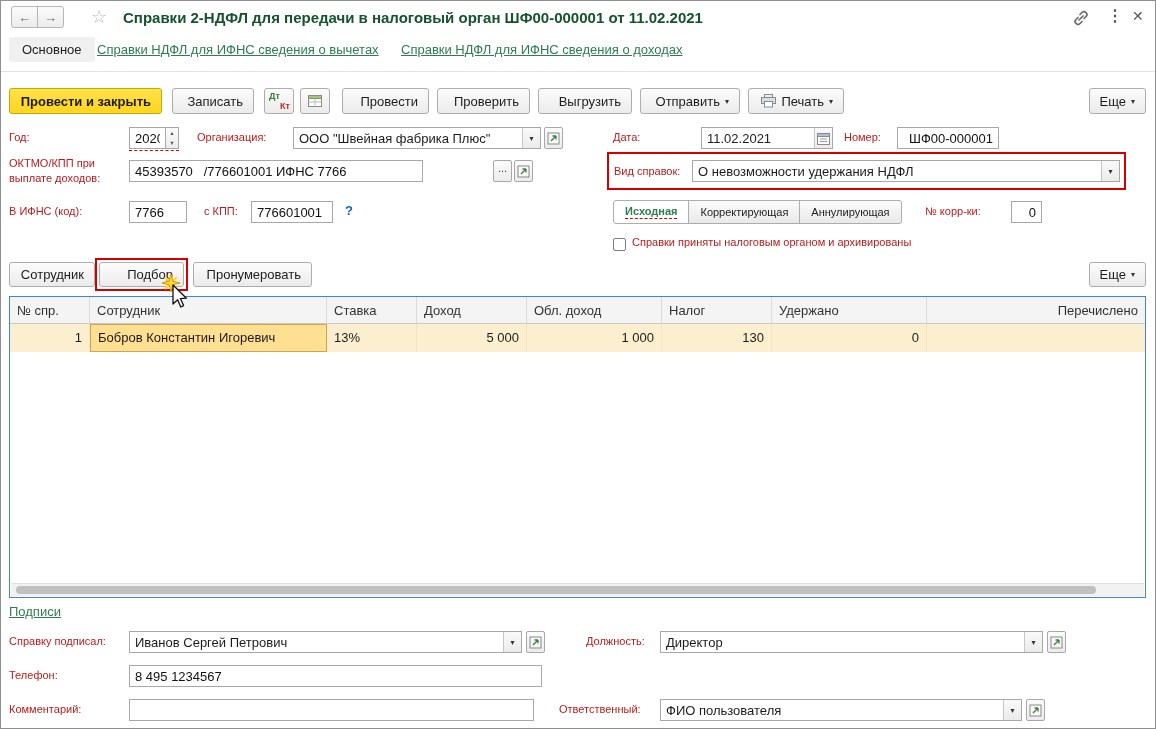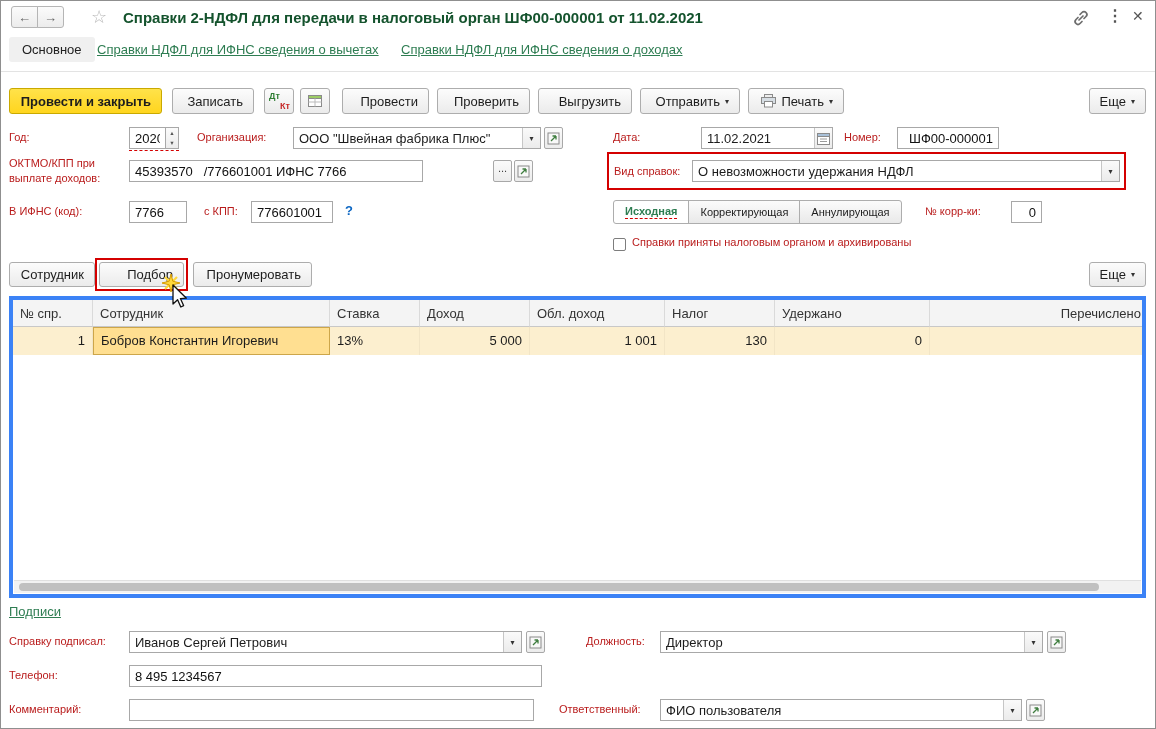--- a/index.html
+++ b/index.html
@@ -16,21 +16,21 @@
   .cmb .dd{width:17px;align-self:stretch;border-left:1px solid #c6c6c6;background:linear-gradient(#fafafa,#ebebeb);display:flex;align-items:center;justify-content:center;font-size:8px;color:#333;}
   .sqb{position:absolute;width:19px;height:22px;box-sizing:border-box;border:1px solid #a8a8a8;border-radius:2px;background:linear-gradient(#fbfbfb,#ececec);display:flex;align-items:center;justify-content:center;font-size:11px;color:#444;}
   .link{position:absolute;color:#2e7d52;text-decoration:underline;font-size:13px;white-space:nowrap;cursor:pointer;}
   .redbox{position:absolute;border:2px solid #d40000;box-sizing:border-box;}
   .dashred{position:absolute;border-bottom:1px dashed #d40000;height:0;}
   .tg{height:24px;display:flex;align-items:center;padding:0 11px;background:linear-gradient(#fbfbfb,#e9e9e9);border:1px solid #adadad;box-sizing:border-box;margin-left:-1px;font-size:11px;}
   .tg.first{border-radius:3px 0 0 3px;margin-left:0;}
   .tg.last{border-radius:0 3px 3px 0;}
   .tg.sel{background:#fff;color:#2e7d52;font-weight:bold;}
   .tg.sel span{border-bottom:1px dashed #d40000;padding-bottom:1px;}
-  .tframe{position:absolute;left:8px;top:295px;width:1137px;height:302px;border:4px solid #3b82f6;box-sizing:border-box;background:#fff;overflow:hidden;}
+  .tframe{position:absolute;left:8px;top:295px;width:1137px;height:302px;border:1px solid #3b82f6;box-sizing:border-box;background:#fff;overflow:hidden;}
   .thead,.trow{display:grid;grid-template-columns:80px 237px 90px 110px 135px 110px 155px 218px;}
   .th{height:27px;box-sizing:border-box;padding:6px 7px 0 7px;background:#f4f4f4;border-right:1px solid #dadada;border-bottom:1px solid #c8c8c8;font-size:13px;color:#333;white-space:nowrap;overflow:hidden;}
   .trow{background:#fcefcf;}
   .td{height:28px;box-sizing:border-box;padding:6px 7px 0 7px;border-right:1px solid rgba(0,0,0,0.04);font-size:13px;white-space:nowrap;overflow:hidden;}
   .td.num{text-align:right;}
   .td.selcell{background:#ffdf91;border:1px solid #cda64a;padding-top:5px;}
   .hscroll{position:absolute;left:1px;right:1px;bottom:1px;height:12px;background:#f2f2f2;border-top:1px solid #e0e0e0;}
   .hthumb{position:absolute;left:5px;top:2px;height:8px;width:1080px;background:#c0c0c0;border-radius:4px;}
   .ddglyph{font-size:8px;color:#333;}
   .spin{position:absolute;width:13px;height:22px;box-sizing:border-box;border:1px solid #a8a8a8;border-left:none;background:linear-gradient(#fbfbfb,#ececec);display:flex;flex-direction:column;}
@@ -225,21 +225,21 @@
       <div class="th">Обл. доход</div>
       <div class="th">Налог</div>
       <div class="th">Удержано</div>
       <div class="th" style="border-right:none;text-align:right;">Перечислено</div>
     </div>
     <div class="trow">
       <div class="td num">1</div>
       <div class="td selcell">Бобров Константин Игоревич</div>
       <div class="td">13%</div>
       <div class="td num">5 000</div>
-      <div class="td num">1 001</div>
+      <div class="td num">1 000</div>
       <div class="td num">130</div>
       <div class="td num">0</div>
       <div class="td num" style="border-right:none;"></div>
     </div>
     <div class="hscroll">
       <div class="hthumb"></div>
     </div>
   </div>
 
   <div class="link" style="left:8px;top:603px;">Подписи</div>

